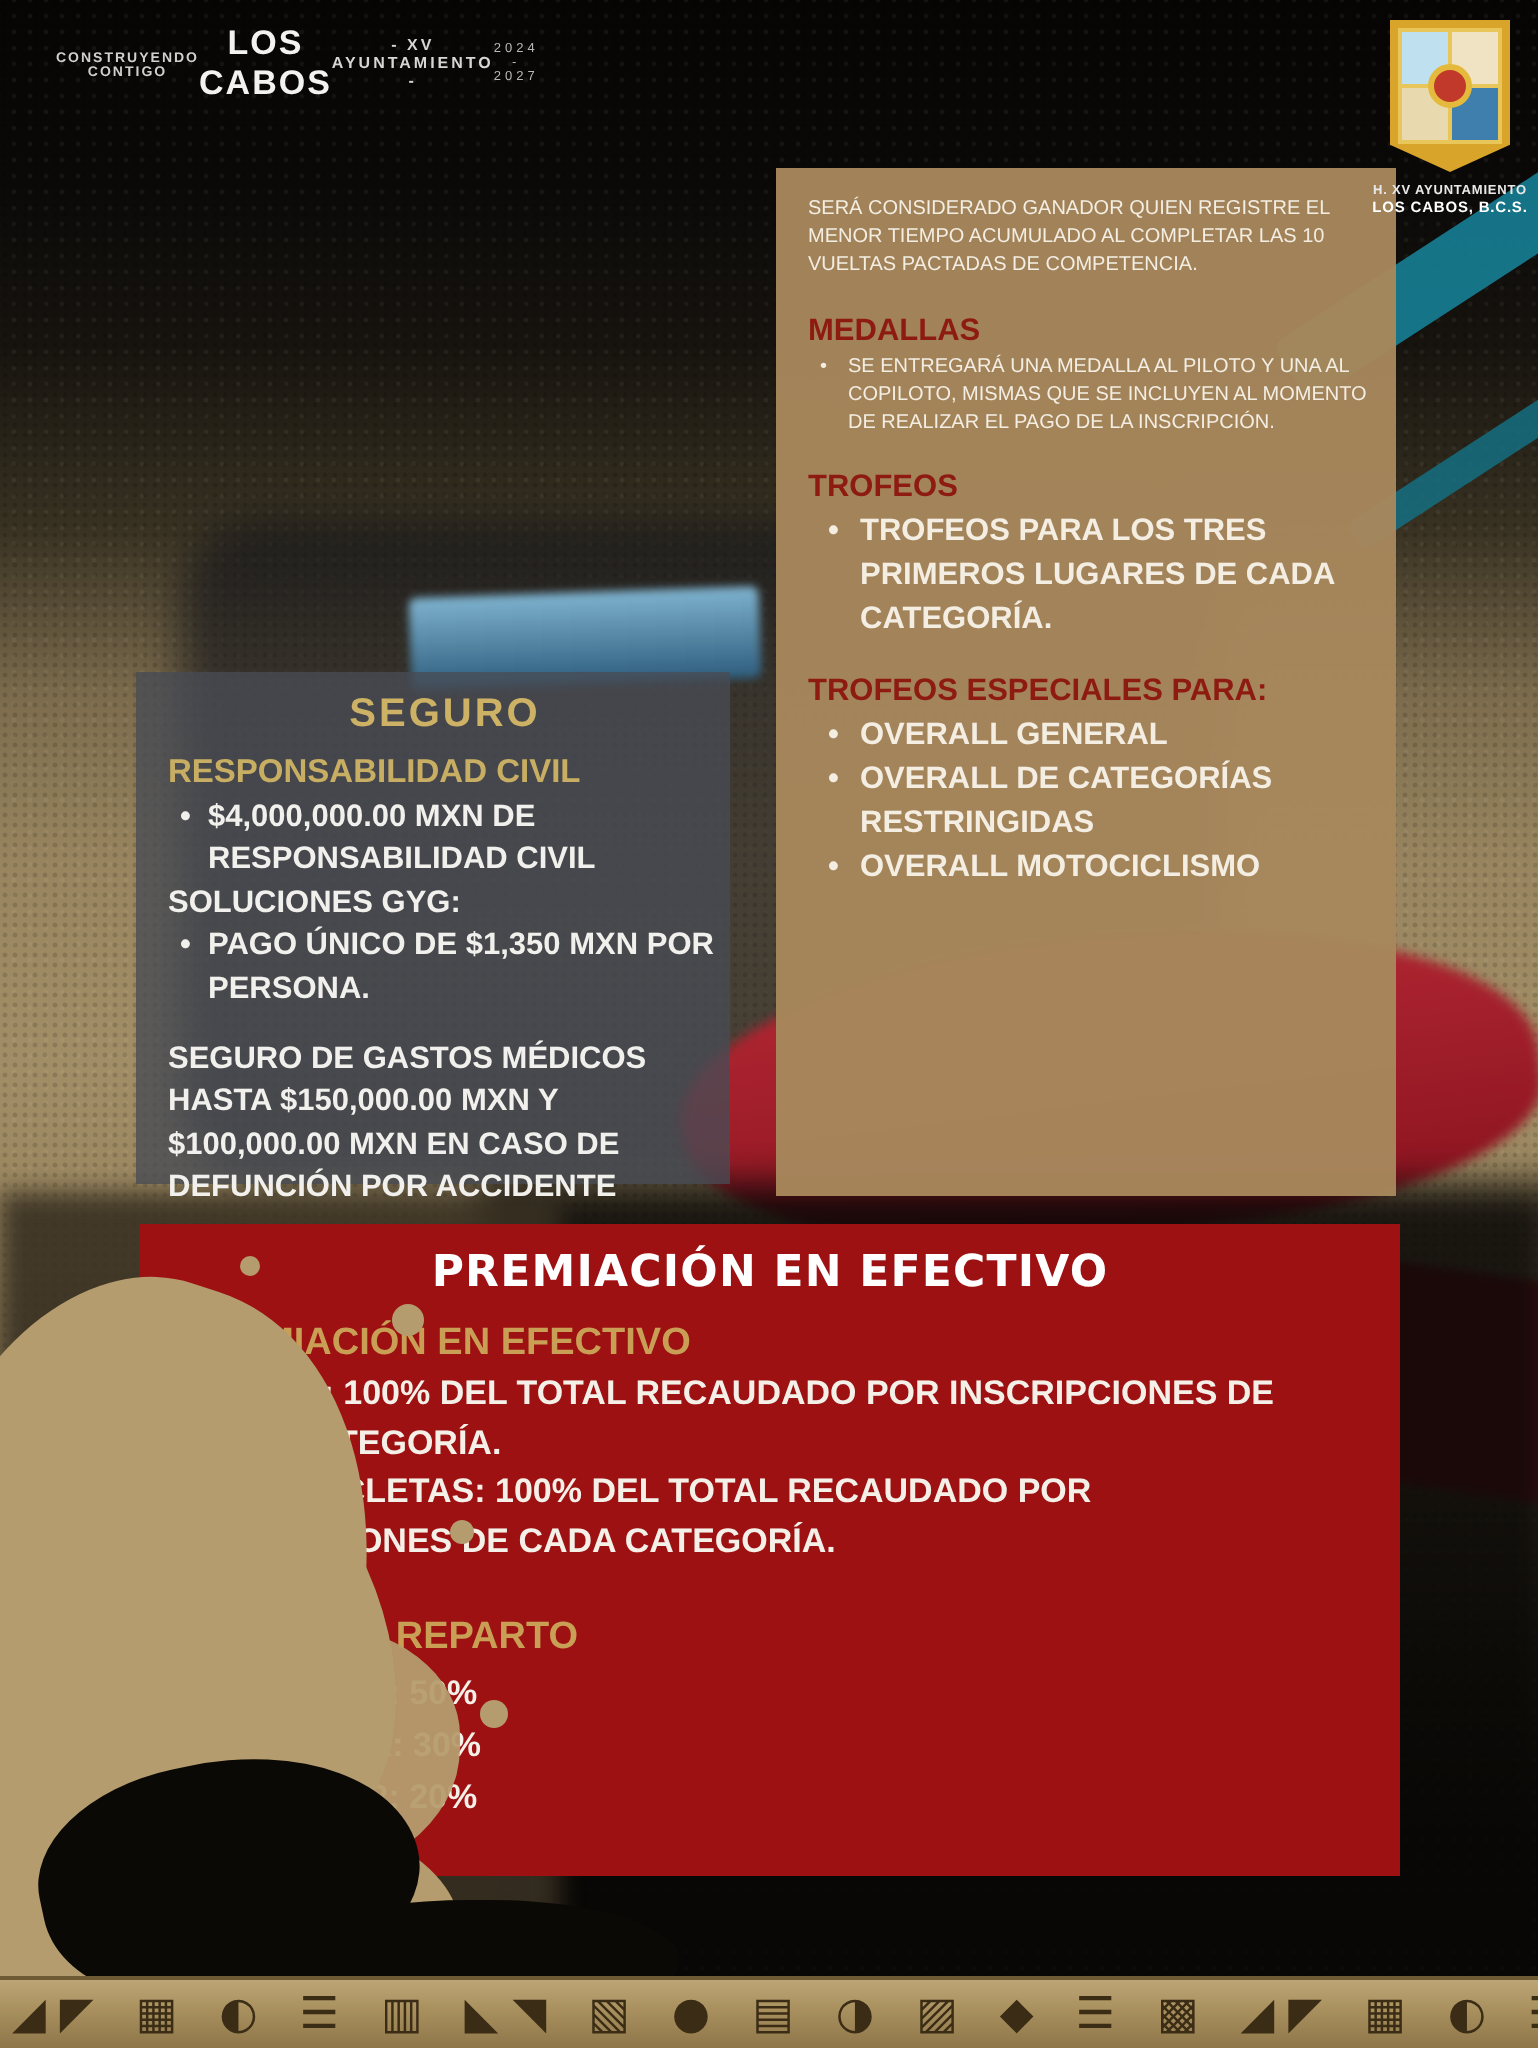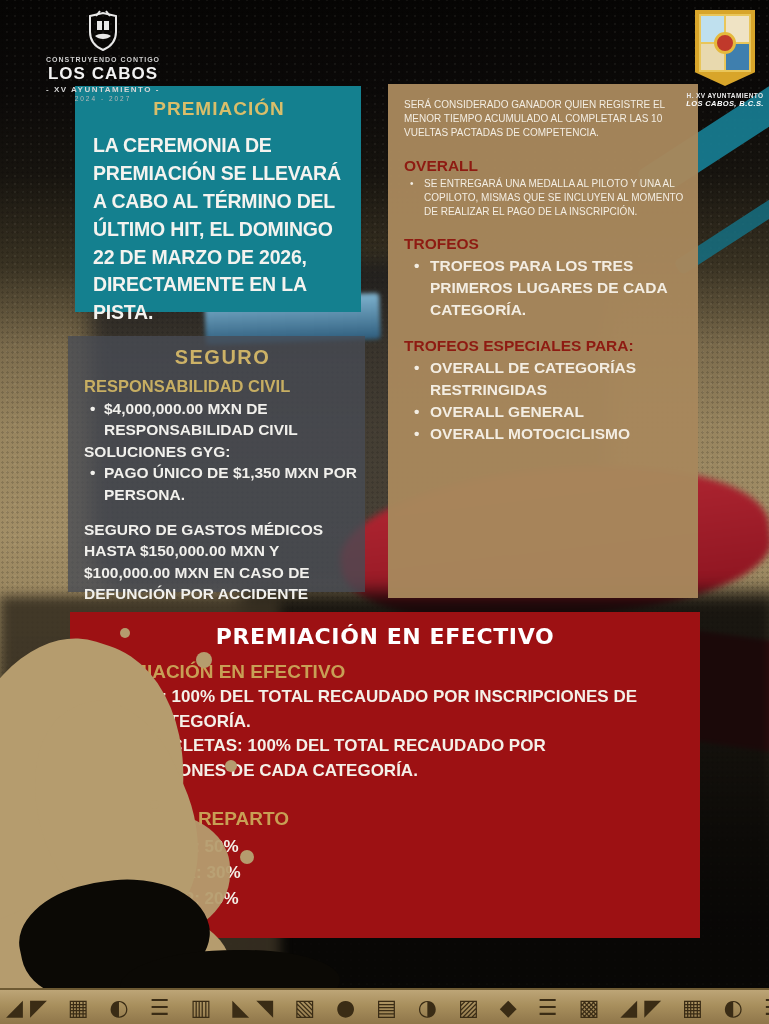--- a/index.html
+++ b/index.html
@@ -25,33 +25,33 @@
   .splat.b { left:40px; top:700px; width:150px; height:230px; border-radius:60% 45% 55% 50%; transform:rotate(-24deg);}
   .splat.c { left:-30px; top:900px; width:260px; height:130px; border-radius:50% 55% 40% 60%;}
   .dot { border-radius:50%; background:#b59c6e; z-index:5;}
   .blk { background:#0b0905; z-index:5;}
   .blk.a { left:20px; top:880px; width:190px; height:120px; border-radius:45% 60% 50% 55%; transform:rotate(-12deg);}
   .blk.b { left:120px; top:950px; width:220px; height:70px; border-radius:55% 45% 60% 40%;}
   
   .band { left:0; top:988px; width:769px; height:36px; background:linear-gradient(180deg,#bda577 0%,#a88f5d 45%,#8f764a 100%); border-top:2px solid #6e5a33; z-index:6; display:flex; align-items:center; overflow:hidden;}
   .band span { white-space:nowrap; color:#3a2c15; font-size:22px; letter-spacing:7px; font-family:"DejaVu Sans",sans-serif; padding-left:6px;}
   
-  .logo-left { left:28px; top:10px; width:150px; z-index:7; display:flex; flex-direction:column; align-items:center; color:#e9e9e9; text-align:center;}
+  .logo-left { left:28px; top:10px; width:150px; z-index:7; display:flex; flex-direction:row; align-items:center; color:#e9e9e9; text-align:center;}
   .crest-svg { width:36px; height:42px; }
   .ll1 { font-size:7px; letter-spacing:1px; font-weight:700; margin-top:4px; color:#cfcfcf;}
   .ll2 { font-size:17px; font-weight:800; letter-spacing:1px; color:#f2f2f2; margin-top:1px;}
   .ll3 { font-size:8px; font-weight:700; letter-spacing:1.5px; color:#d6d6d6; margin-top:1px;}
   .ll4 { font-size:6.5px; letter-spacing:2px; color:#b9b9b9; margin-top:1px;}
   .logo-right { left:682px; top:10px; width:86px; z-index:7; display:flex; flex-direction:column; align-items:center; text-align:center;}
   .shield { width:60px; height:76px; background:#d8a52a; clip-path:polygon(0 0,100% 0,100% 82%,50% 100%,0 82%); padding:4px; }
   .shield-in { width:100%; height:86%; background:#e9c65a; display:grid; grid-template-columns:1fr 1fr; grid-template-rows:1fr 1fr; gap:2px; padding:2px; position:relative;}
   .q1{background:#bfe0ee;} .q2{background:#efe3c4;} .q3{background:#e8d9ae;} .q4{background:#3f7fae;}
   .shield-core { position:absolute; left:50%; top:50%; width:22px; height:22px; transform:translate(-50%,-50%); border-radius:50%; background:#c0392b; border:3px solid #e5b93c;}
   .lr1 { font-size:6.5px; color:#e8e8e8; font-weight:600; margin-top:6px; letter-spacing:.4px;}
-  .lr2 { font-size:7.5px; color:#ffffff; font-weight:800; letter-spacing:.4px;font-style:italic;}
+  .lr2 { font-size:7.5px; color:#ffffff; font-weight:800; letter-spacing:.4px;}
   
   .card { position:absolute; z-index:3; }
   .card-premiacion { left:75px; top:86px; width:286px; height:226px; background:#14808f; padding:12px 16px 10px 18px;}
   .cp-title { text-align:center; color:#d9be6a; font-weight:800; font-size:19px; letter-spacing:1px; margin-bottom:12px;}
   .cp-body { color:#f4f3ef; font-weight:700; font-size:19.5px; line-height:1.43; letter-spacing:-0.2px;}
   .card-seguro { left:68px; top:336px; width:297px; height:256px; background:rgba(72,75,85,.78); padding:10px 4px 10px 16px;}
   .cs-title { text-align:center; color:#cdb266; font-weight:800; font-size:20px; letter-spacing:1.5px; margin-bottom:8px;}
   .cs-sub { color:#c7ae62; font-weight:800; font-size:16.5px; margin-bottom:2px;}
   .cs-text { color:#f1f0ec; font-weight:700; font-size:15.5px; line-height:1.38;}
   .cs-foot { color:#f1f0ec; font-weight:700; font-size:15.5px; line-height:1.38; margin-top:14px;}
@@ -124,46 +124,42 @@
         <div class="q2"></div>
         <div class="q3"></div>
         <div class="q4"></div>
         <div class="shield-core"></div>
       </div>
     </div>
     <div class="lr1">H. XV AYUNTAMIENTO</div>
     <div class="lr2">LOS CABOS, B.C.S.</div>
   </div>
 
-  <div class="card card-premiacion">
-    <div class="cp-title">PREMIACIÓN</div>
-    <div class="cp-body">LA CEREMONIA DE PREMIACIÓN SE LLEVARÁ A CABO AL TÉRMINO DEL ÚLTIMO HIT, EL DOMINGO 22 DE MARZO DE 2026, DIRECTAMENTE EN LA PISTA.</div>
-  </div>
 
   <div class="card card-seguro">
     <div class="cs-title">SEGURO</div>
     <div class="cs-sub">RESPONSABILIDAD CIVIL</div>
     <div class="cs-text bullet">$4,000,000.00 MXN DE RESPONSABILIDAD CIVIL</div>
     <div class="cs-text">SOLUCIONES GYG:</div>
     <div class="cs-text bullet">PAGO ÚNICO DE $1,350 MXN POR PERSONA.</div>
     <div class="cs-foot">SEGURO DE GASTOS MÉDICOS HASTA $150,000.00 MXN Y $100,000.00 MXN EN CASO DE DEFUNCIÓN POR ACCIDENTE</div>
   </div>
 
   <div class="card card-ganadores">
     <div class="cg-text">SERÁ CONSIDERADO GANADOR QUIEN REGISTRE EL MENOR TIEMPO ACUMULADO AL COMPLETAR LAS 10 VUELTAS PACTADAS DE COMPETENCIA.</div>
-    <div class="cg-head">OVERALL</div>
+    <div class="cg-head">MEDALLAS</div>
     <div class="cg-text bullet">SE ENTREGARÁ UNA MEDALLA AL PILOTO Y UNA AL COPILOTO, MISMAS QUE SE INCLUYEN AL MOMENTO DE REALIZAR EL PAGO DE LA INSCRIPCIÓN.</div>
     <div class="cg-head">TROFEOS</div>
     <ul class="cg-list">
       <li>TROFEOS PARA LOS TRES PRIMEROS LUGARES DE CADA CATEGORÍA.</li>
     </ul>
     <div class="cg-head">TROFEOS ESPECIALES PARA:</div>
     <ul class="cg-list">
+      <li>OVERALL GENERAL</li>
       <li>OVERALL DE CATEGORÍAS RESTRINGIDAS</li>
-      <li>OVERALL GENERAL</li>
       <li>OVERALL MOTOCICLISMO</li>
     </ul>
   </div>
 
   <div class="card card-efectivo">
     <div class="in-splat" style="left:-10px;top:200px;width:170px;height:130px;"></div>
     <div class="ce-banner">PREMIACIÓN EN EFECTIVO</div>
     <div class="ce-sub">PREMIACIÓN EN EFECTIVO</div>
     <div class="ce-line">AUTOS: 100% DEL TOTAL RECAUDADO POR INSCRIPCIONES DE CADA CATEGORÍA.</div>
     <div class="ce-line">MOTOCICLETAS: 100% DEL TOTAL RECAUDADO POR INSCRIPCIONES DE CADA CATEGORÍA.</div>

